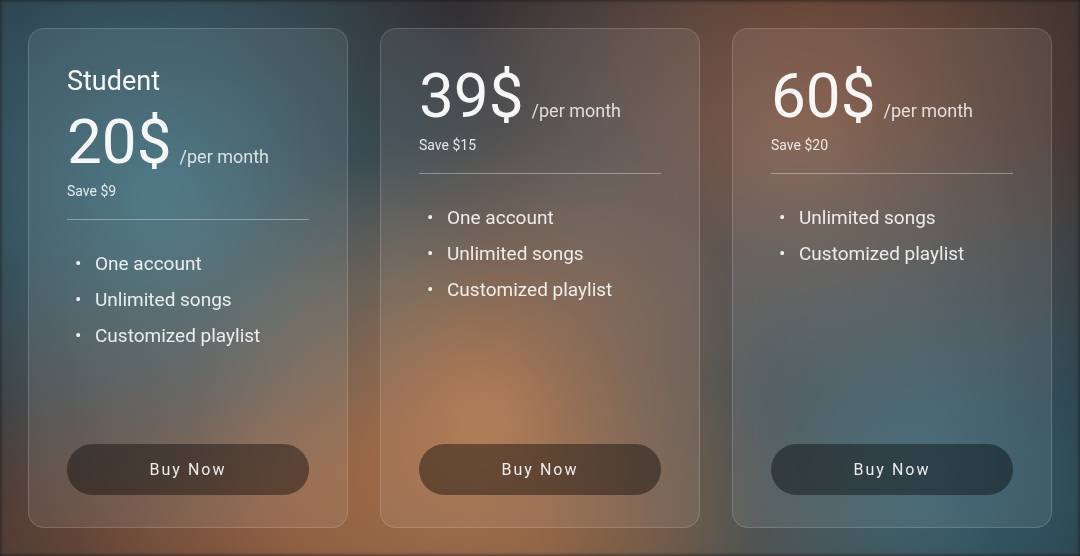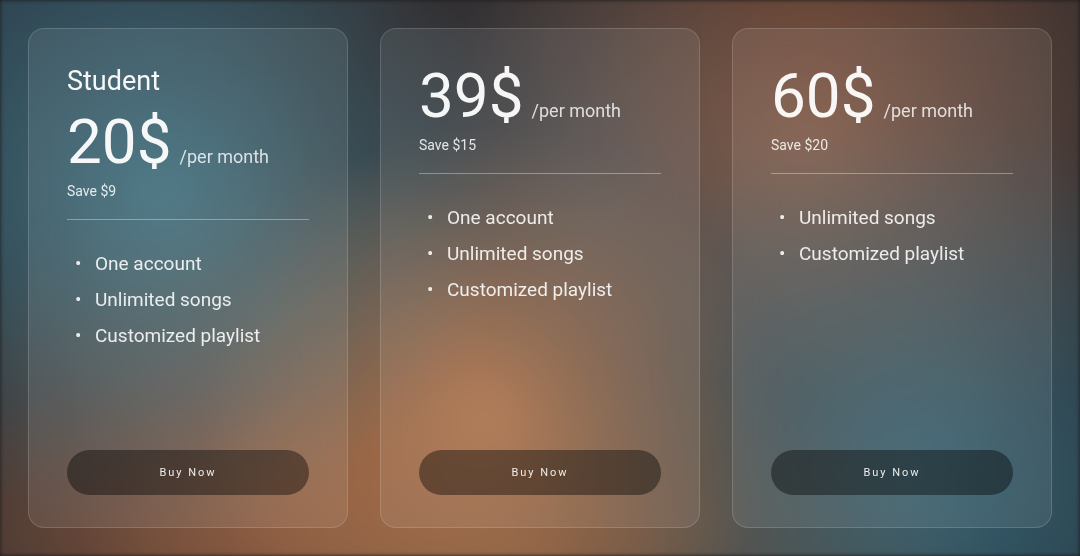--- a/index.html
+++ b/index.html
@@ -125,21 +125,21 @@
       content: '•';
       position: absolute;
       left: -8px;
       color: rgba(255, 255, 255, 0.88);
     }
 
     .buy-button {
       background: rgba(0, 0, 0, 0.4);
       border: none;
       color: rgba(255, 255, 255, 0.9);
-      font-size: 11px;
+      font-size: 16px;
       letter-spacing: 2px;
       padding: 16px 0;
       border-radius: 30px;
       cursor: pointer;
       width: 100%;
       margin-top: auto;
       font-family: inherit;
     }
   </style>
 </head>

